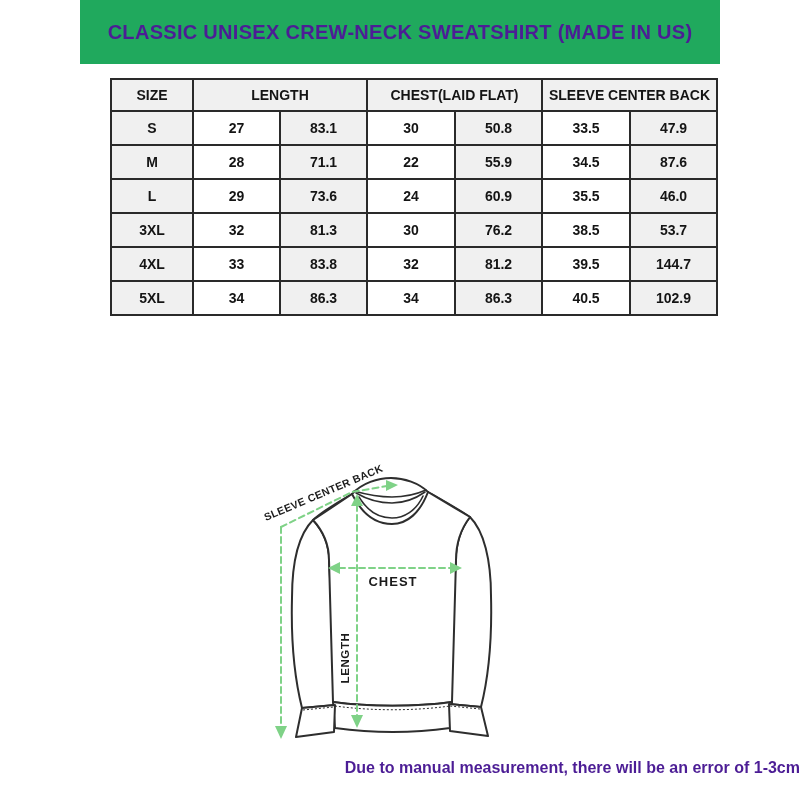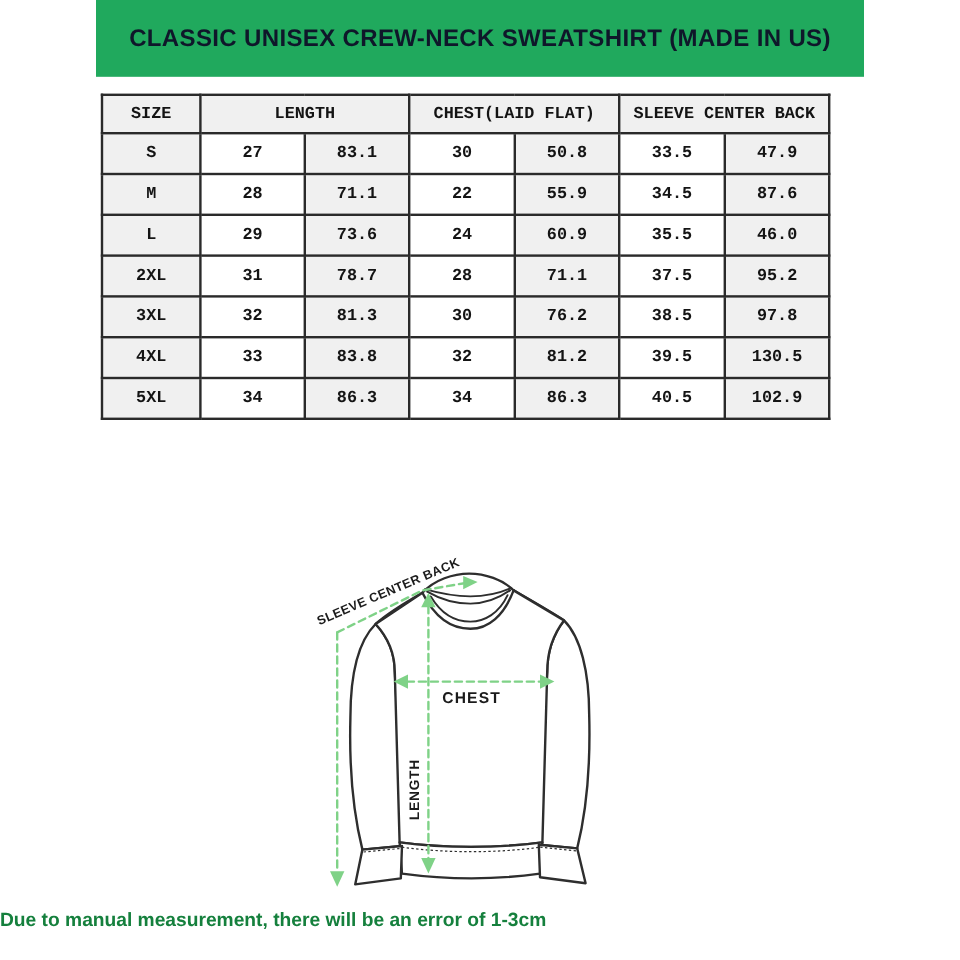--- a/index.html
+++ b/index.html
@@ -9,26 +9,26 @@
     color:#141414;position:relative;overflow:hidden;
   }
   .page{position:relative;width:800px;height:800px;background:#fff;}
 
   
   .banner{
     position:absolute;left:80px;top:0;width:640px;height:64px;
     background:#20A95D;display:flex;align-items:center;justify-content:center;
   }
   .banner-title{
-    color:#0f172a;font-weight:bold;font-size:20px;letter-spacing:.3px;
+    color:#4c1d95;font-weight:bold;font-size:20px;letter-spacing:.3px;
     text-align:center;white-space:nowrap;
   }
 
   
-  .table-wrap{position:absolute;left:84px;top:78px;font-family:Liberation Mono, monospace;}
+  .table-wrap{position:absolute;left:110px;top:78px;}
   table.size-table{
     border-collapse:collapse;table-layout:fixed;width:606px;
     font-weight:bold;font-size:14px;color:#141414;
   }
   .size-table th,.size-table td{
     border:2px solid #2A2A2A;text-align:center;vertical-align:middle;
     padding:0;background:#ffffff;
   }
   .size-table thead th{height:30px;font-size:14px;}
   .size-table tbody td{height:32px;font-size:14px;}
@@ -38,22 +38,22 @@
   .diagram{position:absolute;left:253px;top:450px;width:292px;height:300px;}
   .outline{fill:#ffffff;stroke:#2E2E2E;stroke-width:2;stroke-linejoin:round;stroke-linecap:round;}
   .outline-thin{fill:none;stroke:#2E2E2E;stroke-width:1.6;stroke-linecap:round;}
   .stitch{fill:none;stroke:#2E2E2E;stroke-width:1;stroke-dasharray:2 2;}
   .gdash{fill:none;stroke:#7FD287;stroke-width:2;stroke-dasharray:6 4;stroke-linecap:round;}
   .ghead{fill:#7FD287;stroke:none;}
   .dlabel{fill:#1b1b1b;font-family:"Liberation Sans",sans-serif;font-weight:bold;}
 
   
   .footnote{
-    position:absolute;left:0;top:756px;width:800px;text-align:left;
-    font-weight:bold;font-size:16px;line-height:24px;color:#15803d;
+    position:absolute;left:0;top:756px;width:800px;text-align:right;
+    font-weight:bold;font-size:16px;line-height:24px;color:#4c1d95;
   }
 </style>
 </head>
 <body>
 
 <div class="page">
 
   <div class="banner">
     <div class="banner-title">CLASSIC UNISEX CREW-NECK SWEATSHIRT (MADE IN US)</div>
   </div>
@@ -99,45 +99,36 @@
           <tr>
             <td class="shade">L</td>
             <td>29</td>
             <td class="shade">73.6</td>
             <td>24</td>
             <td class="shade">60.9</td>
             <td>35.5</td>
             <td class="shade">46.0</td>
           </tr>
           <tr>
-            <td class="shade">2XL</td>
-            <td>31</td>
-            <td class="shade">78.7</td>
-            <td>28</td>
-            <td class="shade">71.1</td>
-            <td>37.5</td>
-            <td class="shade">95.2</td>
-          </tr>
-          <tr>
             <td class="shade">3XL</td>
             <td>32</td>
             <td class="shade">81.3</td>
             <td>30</td>
             <td class="shade">76.2</td>
             <td>38.5</td>
-            <td class="shade">97.8</td>
+            <td class="shade">53.7</td>
           </tr>
           <tr>
             <td class="shade">4XL</td>
             <td>33</td>
             <td class="shade">83.8</td>
             <td>32</td>
             <td class="shade">81.2</td>
             <td>39.5</td>
-            <td class="shade">130.5</td>
+            <td class="shade">144.7</td>
           </tr>
           <tr>
             <td class="shade">5XL</td>
             <td>34</td>
             <td class="shade">86.3</td>
             <td>34</td>
             <td class="shade">86.3</td>
             <td>40.5</td>
             <td class="shade">102.9</td>
           </tr>

